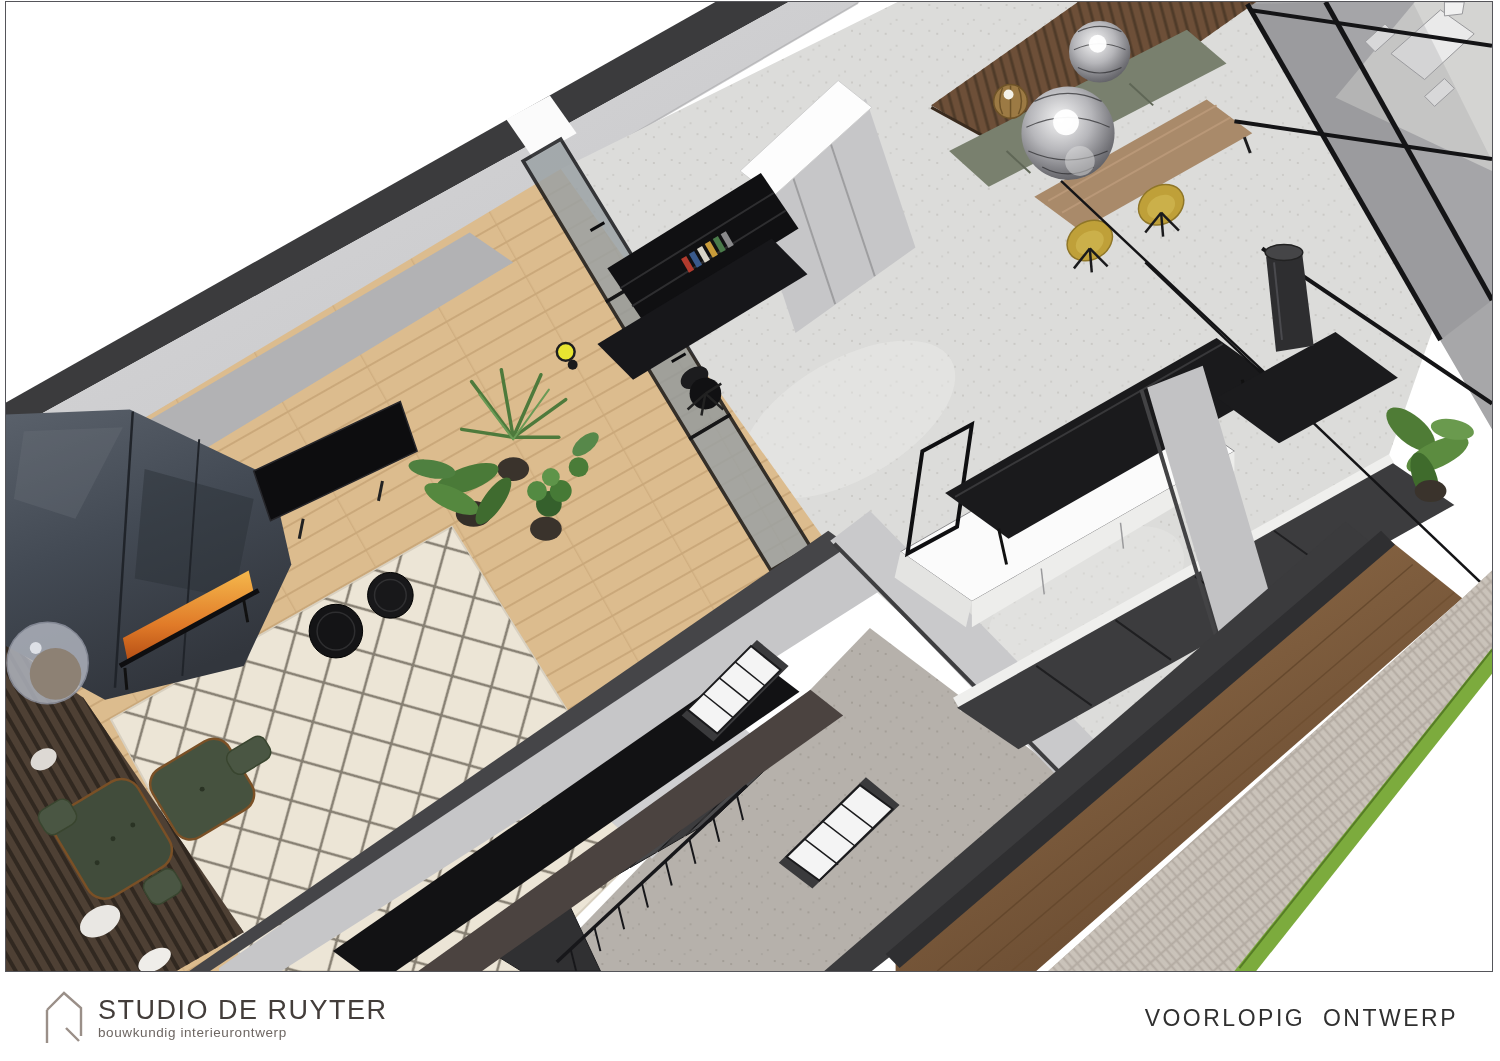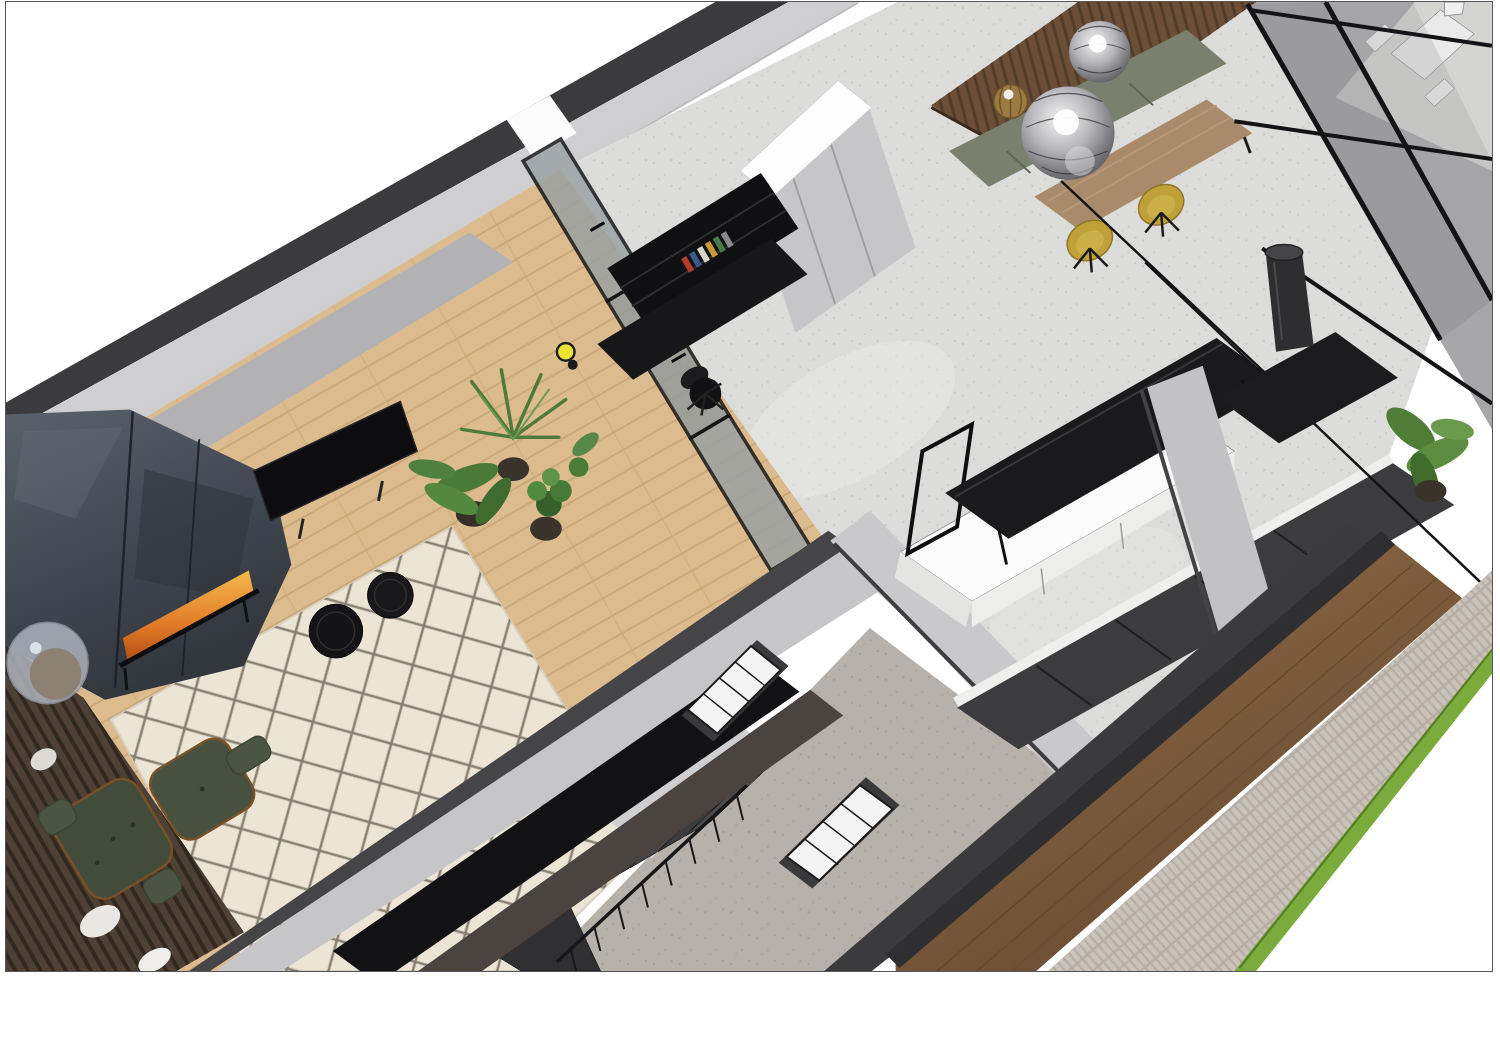--- a/index.html
+++ b/index.html
@@ -425,13 +425,27 @@
           <polygon points="1052,975 1470,600 1500,572 1500,650 1248,975" fill="url(#brick)" opacity="0.9"></polygon>
         </g>
         <g>
           <polygon points="1500,650 1500,676 1262,975 1240,975" fill="var(--grass)"></polygon>
           <line x1="1500" y1="652" x2="1245" y2="972" stroke="#567c26" stroke-width="2"></line>
         </g>
       </g>
     </svg>
   </div>
 
+  <footer>
+    <div class="brand">
+      <svg width="44" height="60" viewBox="0 0 44 60">
+        <path d="M5 22 L22 5 L39 20 L39 48" fill="none" stroke="#9a8f88" stroke-width="2.4"></path>
+        <path d="M5 22 L5 55" fill="none" stroke="#9a8f88" stroke-width="2.4"></path>
+        <path d="M24 40 L37 53" fill="none" stroke="#9a8f88" stroke-width="2.4"></path>
+      </svg>
+      <div class="brand-text">
+        <span class="brand-title">STUDIO DE RUYTER</span>
+        <span class="brand-tagline">bouwkundig interieurontwerp</span>
+      </div>
+    </div>
+    <div class="status-label">VOORLOPIG  ONTWERP</div>
+  </footer>
 </div>
 
 </body></html>

